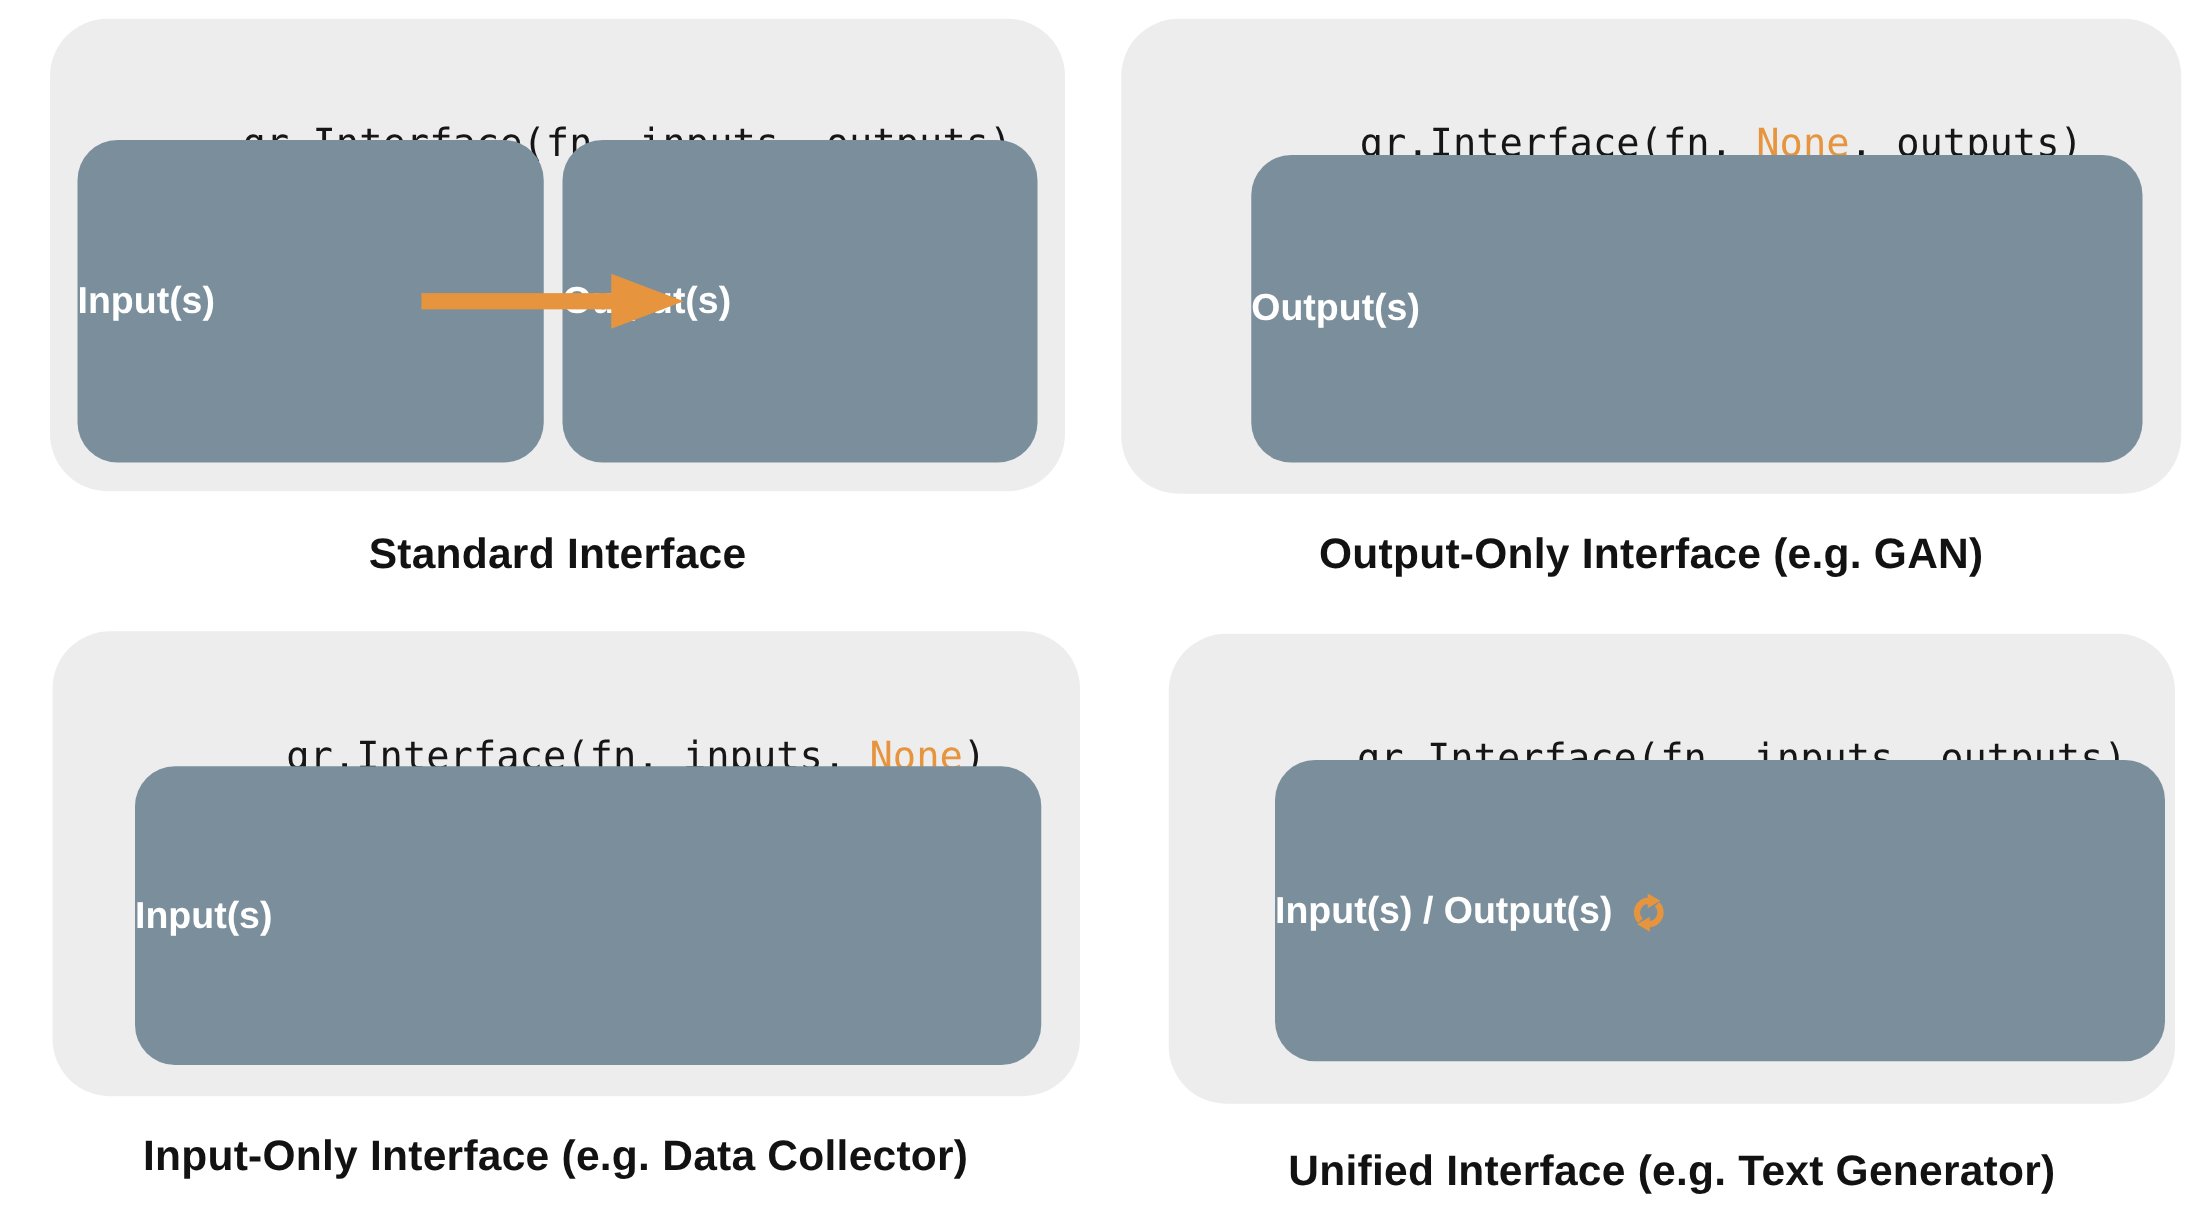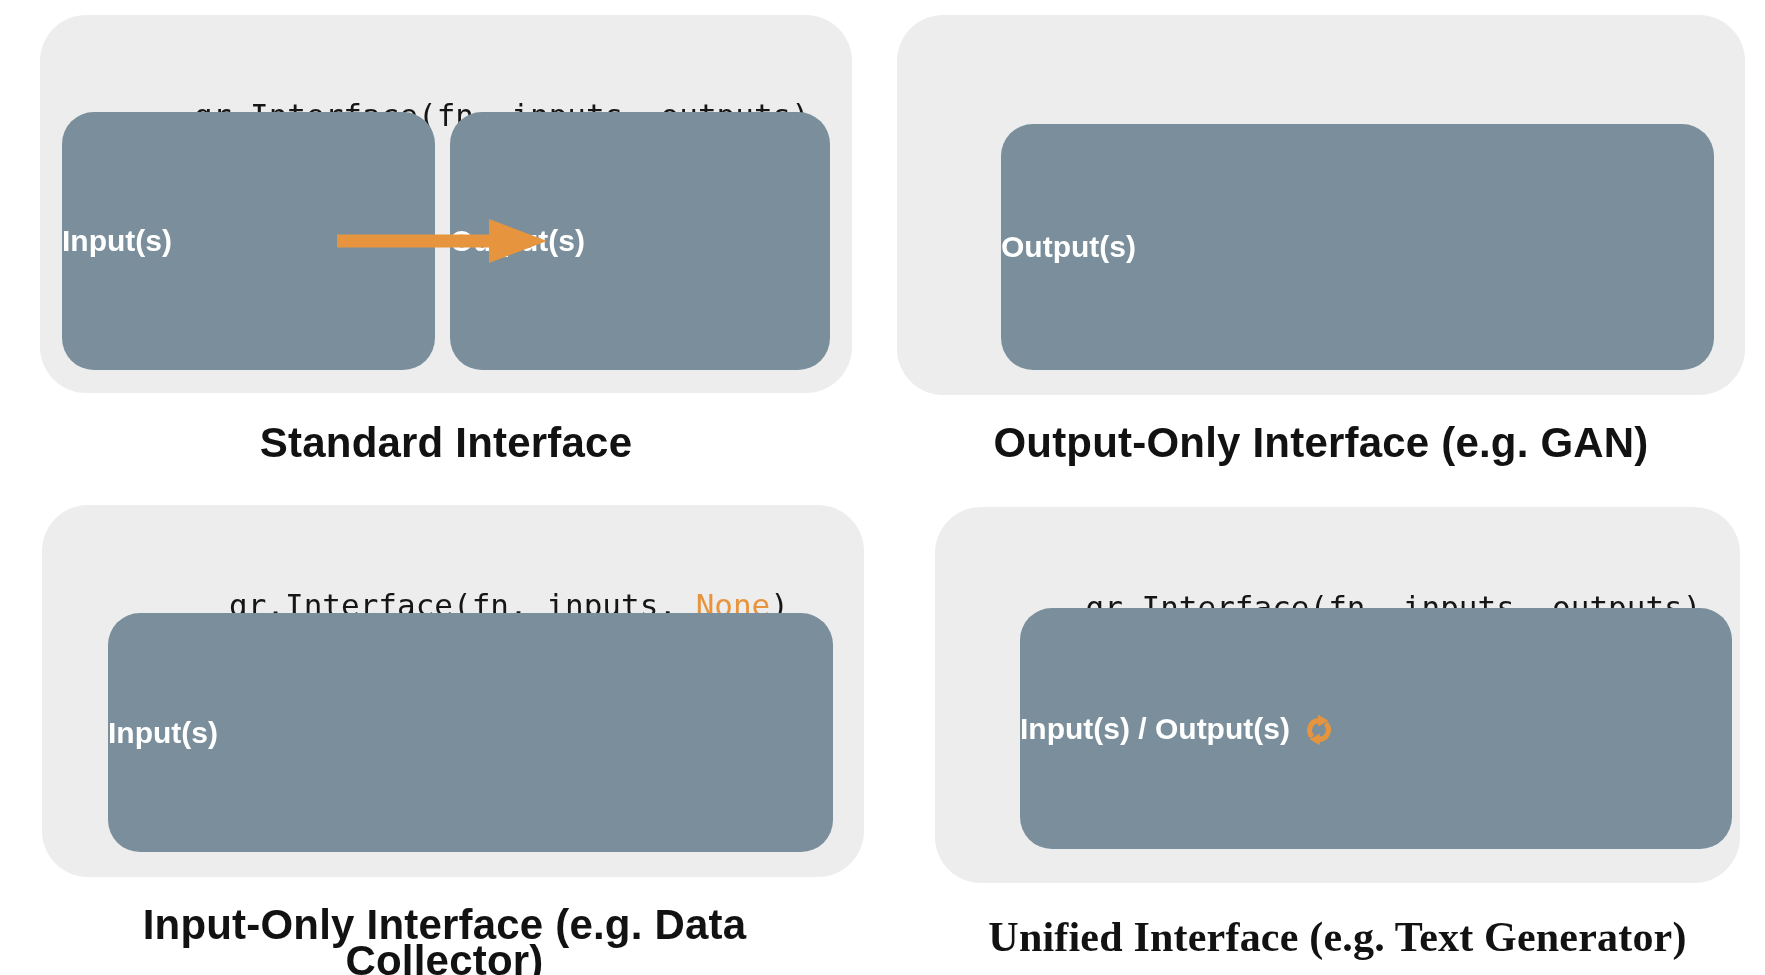--- a/index.html
+++ b/index.html
@@ -46,21 +46,21 @@
   .box .label {
     color: #ffffff;
     font-weight: bold;
     font-size: 30px;
     white-space: pre;
   }
   .caption {
     position: absolute;
     text-align: center;
     font-weight: 700;
-    font-size: 42px;
+    font-size: 34px;
     line-height: 36px;
     color: #121212;
     letter-spacing: 0.2px;
   }
 
   
   #card-standard   { left: 40px;  top: 15px;  width: 812px; height: 378px; }
   #box-std-input   { left: 22px;  top: 97px;  width: 373px; height: 258px; }
   #box-std-output  { left: 410px; top: 97px;  width: 380px; height: 258px; }
   #std-arrow       { position: absolute; left: 297px; top: 203px; width: 210px; height: 46px; }
@@ -72,21 +72,21 @@
   #caption-output-only { left: 897px; top: 425px; width: 848px; }
 
   
   #card-input-only   { left: 42px; top: 505px; width: 822px; height: 372px; }
   #box-input-only    { left: 66px; top: 108px; width: 725px; height: 239px; }
   #caption-input-only { left: 42px; top: 907px; width: 805px; }
 
   
   #card-unified   { left: 935px; top: 507px; width: 805px; height: 376px; }
   #box-unified    { left: 85px;  top: 101px; width: 712px; height: 241px; }
-  #caption-unified { left: 935px; top: 919px; width: 805px; font-family: Liberation Serif, serif; }
+  #caption-unified { left: 935px; top: 919px; width: 805px; }
 
   .sync-svg { width: 34px; height: 34px; margin-top: 2px; }
 </style>
 </head>
 <body>
 
 <section>
   <div class="card" id="card-standard">
     <div class="codeline">
       <span>gr.Interface(fn, inputs, outputs)</span><span class="hl"></span><span></span>
@@ -100,20 +100,23 @@
     <svg id="std-arrow" viewBox="0 0 210 46">
       <rect x="0" y="16.5" width="158" height="13" fill="#e6953e"></rect>
       <polygon points="152,1 210,23 152,45" fill="#e6953e"></polygon>
     </svg>
   </div>
   <div class="caption" id="caption-standard">Standard Interface</div>
 </section>
 
 <section>
   <div class="card" id="card-output-only">
+    <div class="codeline">
+      <span>gr.Interface(fn, </span><span class="hl">None</span><span>, outputs)</span>
+    </div>
     <div class="box" id="box-output-only">
       <span class="label">Output(s)</span>
     </div>
   </div>
   <div class="caption" id="caption-output-only">Output-Only Interface (e.g. GAN)</div>
 </section>
 
 <section>
   <div class="card" id="card-input-only">
     <div class="codeline">

